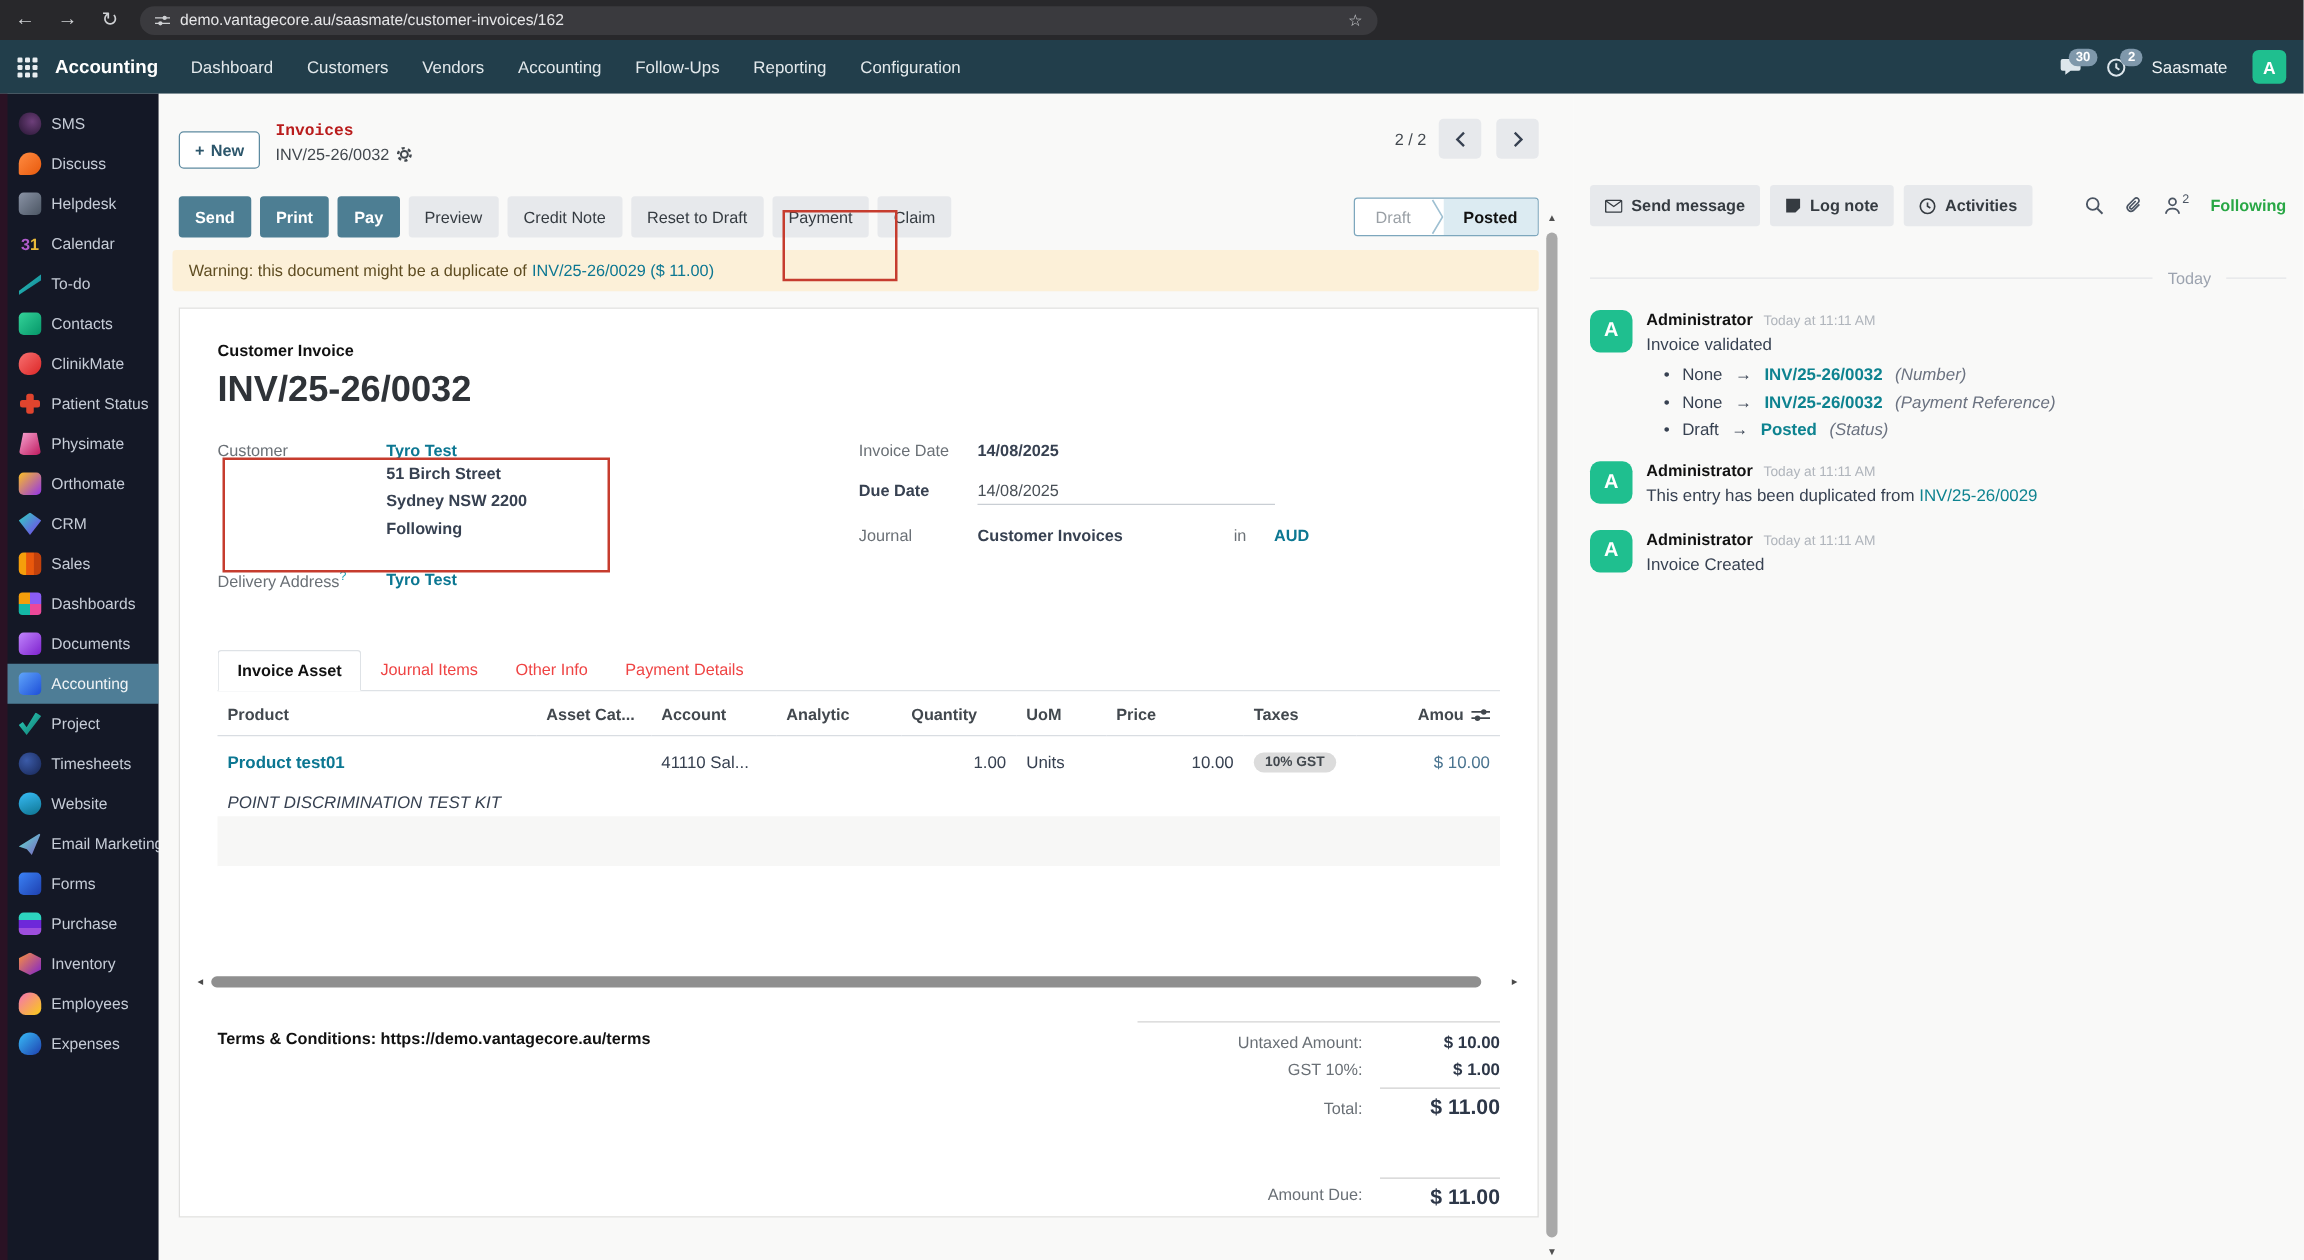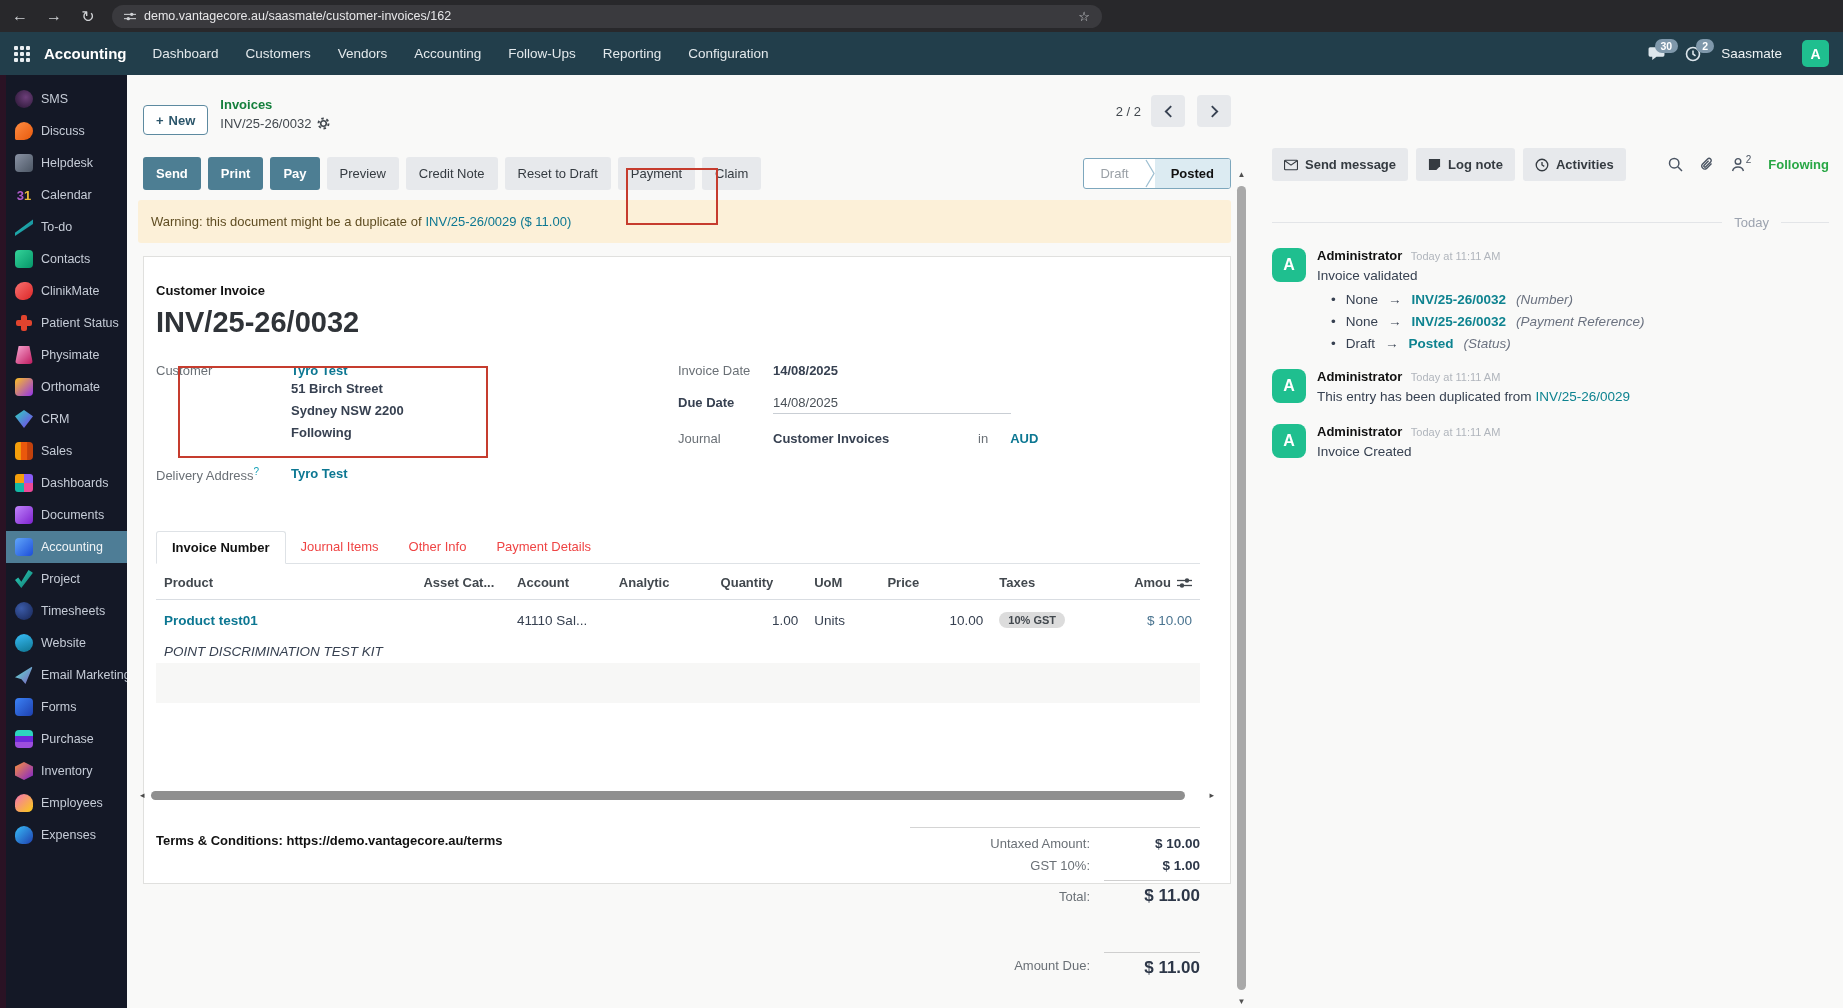--- a/index.html
+++ b/index.html
@@ -69,44 +69,44 @@
   .i-employees { background:linear-gradient(135deg,#f472b6,#facc15); border-radius:50% 50% 30% 30%; }
   .i-expenses { background:linear-gradient(135deg,#38bdf8,#1e40af); border-radius:50% 50% 40% 40%; }
 
   
   .main { width:1132px; background:#f9f9f8; position:relative; flex-shrink:0; }
   .control { padding:14px 28px 0 16px; }
   .cp-row1 { display:flex; align-items:flex-start; }
   .btn-new { margin-top:16px; height:30px; padding:0 12px; background:#fff; border:1px solid #5d8aa0; border-radius:4px;
     color:#2c566b; font-weight:bold; font-size:13px; cursor:pointer; display:flex; align-items:center; gap:5px; }
   .bc-stack { margin-left:12px; margin-top:8px; }
-  .bc-parent { color:#15803d; font-weight:bold; font-size:13px; text-decoration:none; cursor:pointer; display:block; }
+  .bc-parent { color:#b91c1c; font-weight:bold; font-size:13px; text-decoration:none; cursor:pointer; display:block;font-family:Liberation Mono, monospace; }
   .bc-current { display:flex; align-items:center; gap:6px; margin-top:4px; color:#42484e; font-size:13px; }
   .pager { margin-left:auto; display:flex; align-items:center; gap:10px; margin-top:6px; }
   .pager-text { font-size:13px; color:#42484e; }
   .pager-btn { width:34px; height:32px; background:#e7e9ec; border:none; border-radius:4px; cursor:pointer;
     display:flex; align-items:center; justify-content:center; color:#374151; }
   .pager-btn + .pager-btn { margin-left:2px; }
 
   .cp-row2 { display:flex; align-items:center; margin-top:22px; gap:7px; }
   .btn { height:33px; padding:0 13px; border:none; border-radius:3px; font-size:13px; cursor:pointer; font-weight:bold; }
   .btn.primary { background:#4d7e93; color:#fff; }
   .btn.secondary { background:#e7e9ec; color:#353b41; font-weight:normal; }
   .statusbar { margin-left:auto; display:flex; align-items:stretch; height:31px; border:1px solid #7da7bd; border-radius:3px;
     background:#fff; overflow:hidden; }
   .status-step { display:flex; align-items:center; padding:0 16px; font-size:13px; cursor:pointer; }
   .status-step.muted { color:#9aa0a6; }
   .status-step.current { background:#dcebf2; color:#111; font-weight:bold; }
   .status-sep { display:flex; align-items:center; color:#9fc0d2; }
 
-  .warning { margin:10px 28px 0 11px; background:#fcf0d8; border-radius:3px; height:43px; display:flex; align-items:center;
+  .warning { margin:10px 28px 0 11px; background:#fcf0d8; border-radius:3px; height:33px; display:flex; align-items:center;
     padding:0 13px; font-size:13px; color:#5f4d22; gap:4px; }
   .warning a { color:#0c7792; text-decoration:none; cursor:pointer; }
 
-  .sheet { margin:13px 28px 0 16px; background:#fff; border:1px solid #e0e0de; padding:26px 30px 20px 12px; height:628px; }
+  .sheet { margin:13px 28px 0 16px; background:#fff; border:1px solid #e0e0de; padding:26px 30px 20px 30px; height:728px; }
   .doc-type { font-size:13px; font-weight:bold; color:#111; }
   .doc-number { font-size:29px; font-weight:bold; color:#2f3338; margin-top:8px; }
 
   .form-grid { display:flex; margin-top:24px; }
   .fcol { width:50%; }
   .frow { display:flex; margin-bottom:14px; }
   .flabel { width:135px; color:#6a7076; font-size:13px; flex-shrink:0; }
   .flabel.bold { color:#374151; font-weight:bold; }
   .fval { font-size:13px; color:#374151; }
   a.link { color:#0c7792; font-weight:bold; text-decoration:none; cursor:pointer; }
@@ -453,21 +453,21 @@
           <div class="frow">
             <span class="flabel">Journal</span>
             <span class="fval journal-val">Customer Invoices</span>
             <span class="fval jin">in</span>
             <a class="link">AUD</a>
           </div>
         </div>
       </div>
 
       <div class="tabs">
-        <span class="tab active">Invoice Number</span>
+        <span class="tab active">Invoice Asset</span>
         <span class="tab">Journal Items</span>
         <span class="tab">Other Info</span>
         <span class="tab">Payment Details</span>
       </div>
 
       <table class="lines">
         <colgroup>
           <col style="width:255px">
             <col style="width:92px">
             <col style="width:100px">

